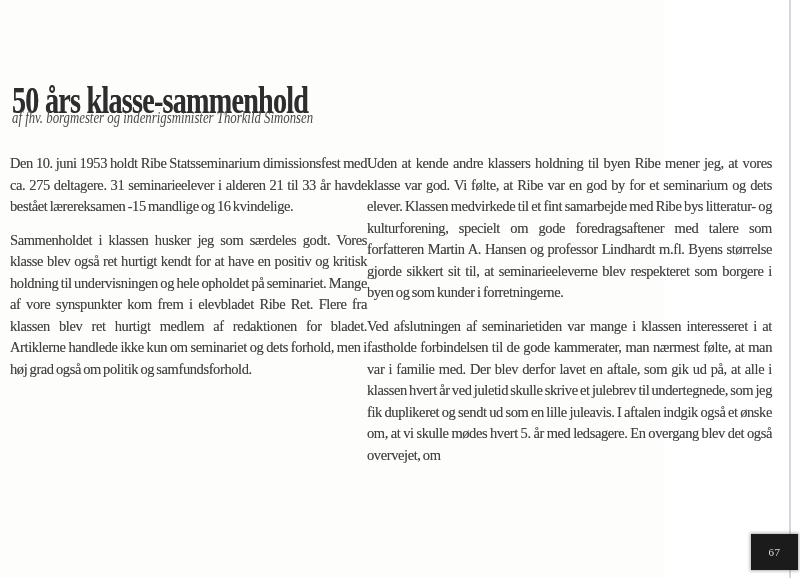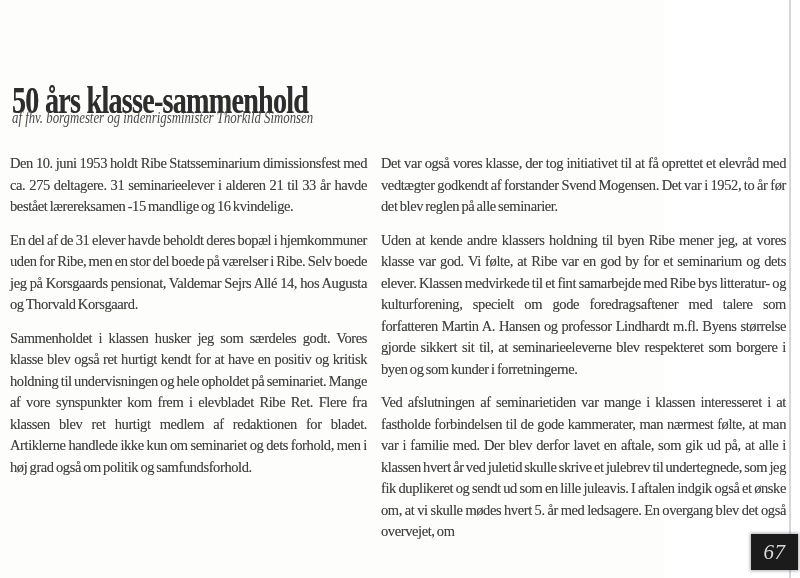--- a/index.html
+++ b/index.html
@@ -22,21 +22,21 @@
     text-shadow: 0 0 0.6px rgba(45,45,45,0.55);
   }
   .byline {
     position: absolute; left: 12px; top: 108px;
     font-size: 16px; font-style: italic; line-height: 1.2;
     color: #4a4a4a; white-space: nowrap;
     transform: scaleX(0.80); transform-origin: 0 0;
   }
   .columns {
     position: absolute; left: 10px; top: 153px; width: 776px;
-    display: flex; gap: 14px; align-items: flex-start;
+    display: flex; align-items: flex-start;
   }
   .col { text-align: justify; }
   .col-left  { width: 357px; }
   .col-right { width: 405px; }
   .col p {
     margin: 0 0 12px 0;
     font-size: 14.5px; line-height: 21.5px;
     letter-spacing: -0.4px; word-spacing: -1px;
     color: #414141;
     text-shadow: 0 0 0.5px rgba(65,65,65,0.45);
@@ -45,41 +45,39 @@
   .edge-line {
     position: absolute; left: 789px; top: 0; width: 2px; height: 578px;
     background: rgba(158, 168, 184, 0.45);
   }
   .page-num-box {
     position: absolute; left: 751px; top: 534px; width: 47px; height: 36px;
     display: flex; align-items: center; justify-content: center;
     box-shadow: 0 0 3px 1px rgba(25,25,25,0.35);
   }
   .page-num {
-    font-size: 21px; font-style: italic;
+    font-size: 11px; 
     letter-spacing: 0.5px;
   }
 </style>
 </head>
 <body>
 
 <div class="page">
 
   <h1 class="page-title">50 års klasse-sammenhold</h1>
 
   <div class="byline">af fhv. borgmester og indenrigsminister Thorkild Simonsen</div>
 
   <div class="columns">
     <div class="col col-left">
       <p>Den 10. juni 1953 holdt Ribe Statsseminarium dimissionsfest med ca. 275 deltagere. 31 seminarieelever i alderen 21 til 33 år havde bestået lærereksamen -15 mandlige og 16 kvindelige.</p>
-      <p>En del af de 31 elever havde beholdt deres bopæl i hjemkommuner uden for Ribe, men en stor del boede på værelser i Ribe. Selv boede jeg på Korsgaards pensionat, Valdemar Sejrs Allé 14, hos Augusta og Thorvald Korsgaard.</p>
       <p>Sammenholdet i klassen husker jeg som særdeles godt. Vores klasse blev også ret hurtigt kendt for at have en positiv og kritisk holdning til undervisningen og hele opholdet på seminariet. Mange af vore synspunkter kom frem i elevbladet Ribe Ret. Flere fra klassen blev ret hurtigt medlem af redaktionen for bladet. Artiklerne handlede ikke kun om seminariet og dets forhold, men i høj grad også om politik og samfundsforhold.</p>
     </div>
     <div class="col col-right">
-      <p>Det var også vores klasse, der tog initiativet til at få oprettet et elevråd med vedtægter godkendt af forstander Svend Mogensen. Det var i 1952, to år før det blev reglen på alle seminarier.</p>
       <p>Uden at kende andre klassers holdning til byen Ribe mener jeg, at vores klasse var god. Vi følte, at Ribe var en god by for et seminarium og dets elever. Klassen medvirkede til et fint samarbejde med Ribe bys litteratur- og kulturforening, specielt om gode foredragsaftener med talere som forfatteren Martin A. Hansen og professor Lindhardt m.fl. Byens størrelse gjorde sikkert sit til, at seminarieeleverne blev respekteret som borgere i byen og som kunder i forretningerne.</p>
       <p>Ved afslutningen af seminarietiden var mange i klassen interesseret i at fastholde forbindelsen til de gode kammerater, man nærmest følte, at man var i familie med. Der blev derfor lavet en aftale, som gik ud på, at alle i klassen hvert år ved juletid skulle skrive et julebrev til undertegnede, som jeg fik duplikeret og sendt ud som en lille juleavis. I aftalen indgik også et ønske om, at vi skulle mødes hvert 5. år med ledsagere. En overgang blev det også overvejet, om</p>
     </div>
   </div>
 
   <div class="edge-line"></div>
 
   <div class="page-num-box" style="background: rgb(27, 27, 27);">
     <span class="page-num" style="color: rgb(217, 217, 217);">67</span>
   </div>

